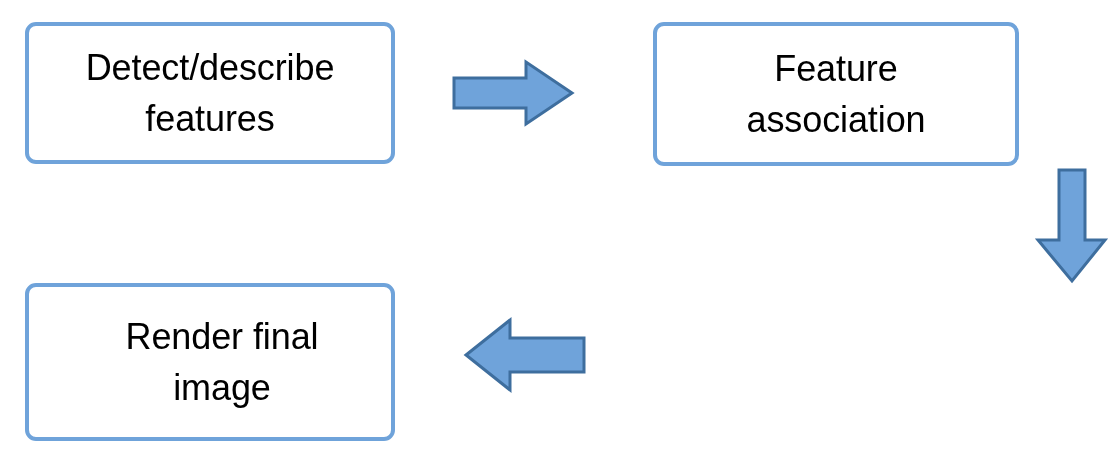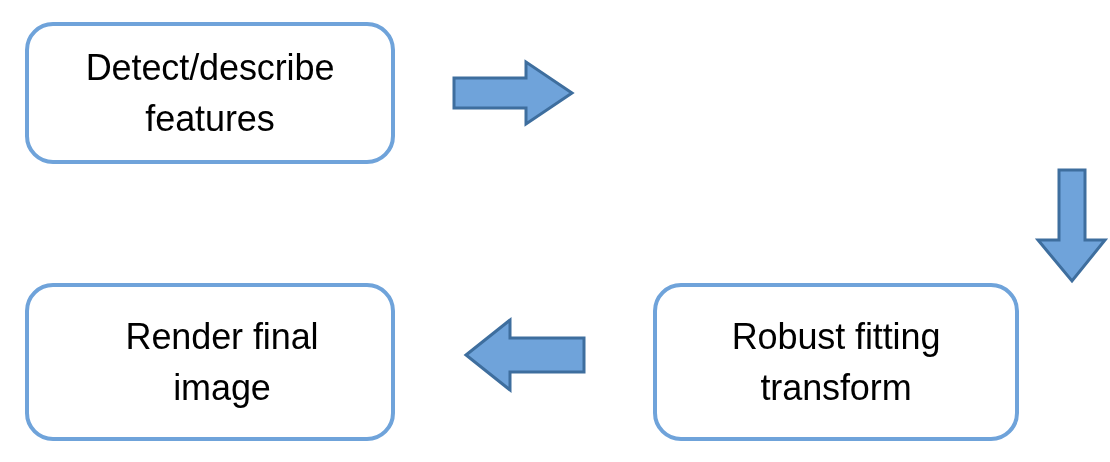--- a/index.html
+++ b/index.html
@@ -18,21 +18,21 @@
     background: #ffffff;
     overflow: hidden;
   }
 
   
   .node {
     position: absolute;
     box-sizing: border-box;
     background: #ffffff;
     border: 4px solid #6FA3DA;
-    border-radius: 28px;
+    border-radius: 11px;
     display: flex;
     align-items: center;
     justify-content: center;
     text-align: center;
   }
   .node-label {
     font-family: "Liberation Sans", sans-serif;
     font-size: 36px;
     line-height: 1.42;
     color: #000000;
@@ -70,32 +70,32 @@
 
   <div class="node" id="node-detect">
     <span class="node-label">Detect/describe
 features</span>
   </div>
 
   <svg class="arrow" id="arrow-right" viewBox="0 0 122 66">
     <polygon class="arrow-shape" points="2,18 74,18 74,2 120,33 74,64 74,48 2,48"></polygon>
   </svg>
 
+  <div class="node" id="node-assoc">
+    <span class="node-label">Feature
+association</span>
+  </div>
 
   <svg class="arrow" id="arrow-down" viewBox="0 0 72 116">
     <polygon class="arrow-shape" points="23,2 49,2 49,72 69,72 36,113 2,72 23,72"></polygon>
   </svg>
 
   <div class="node" id="node-render">
     <span class="node-label">Render final
 image</span>
   </div>
 
   <svg class="arrow" id="arrow-left" viewBox="0 0 122 74">
     <polygon class="arrow-shape" points="2,37 46,2 46,20 120,20 120,54 46,54 46,72"></polygon>
   </svg>
 
-  <div class="node" id="node-fitting">
-    <span class="node-label">Robust fitting
-transform</span>
-  </div>
 
 </div>
 
 </body></html>

